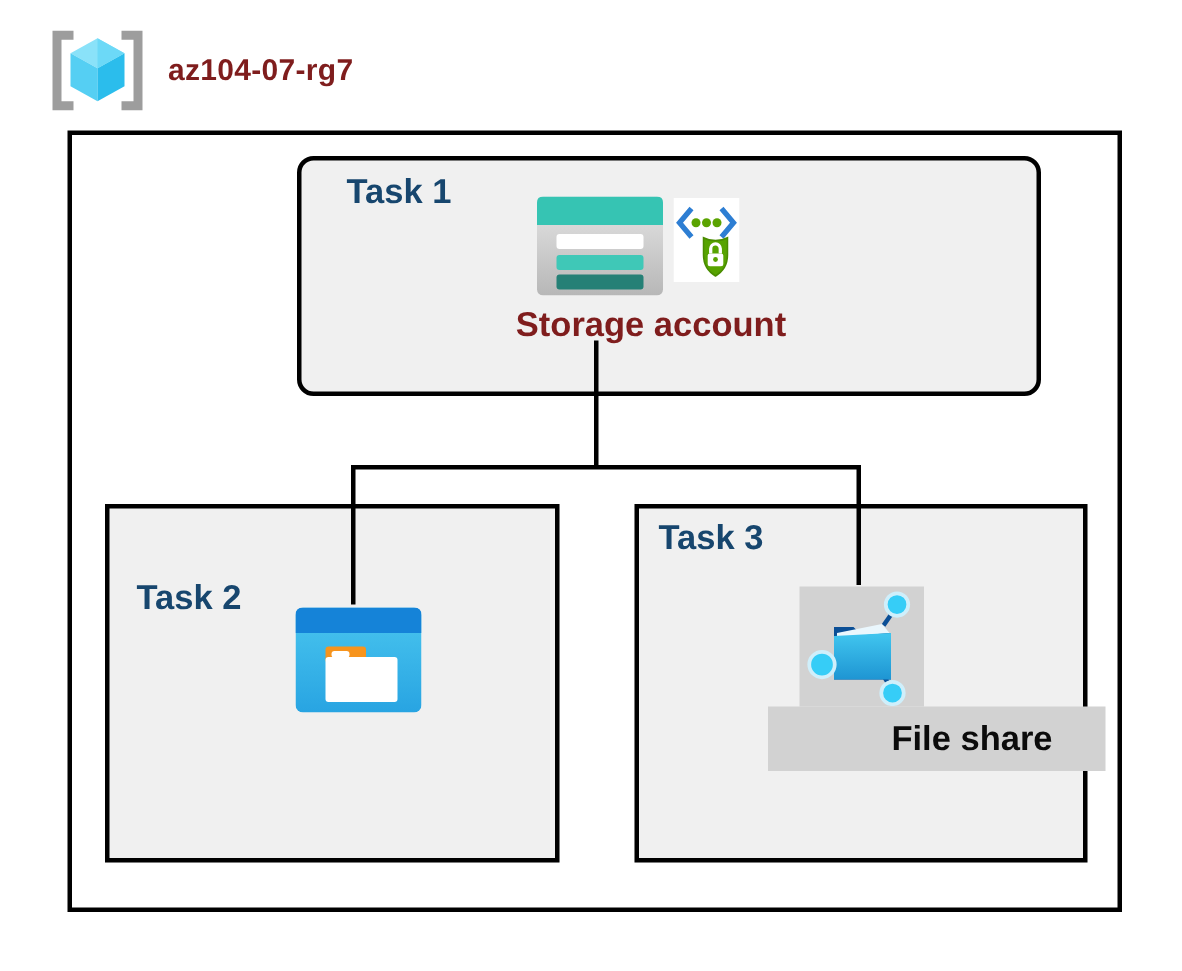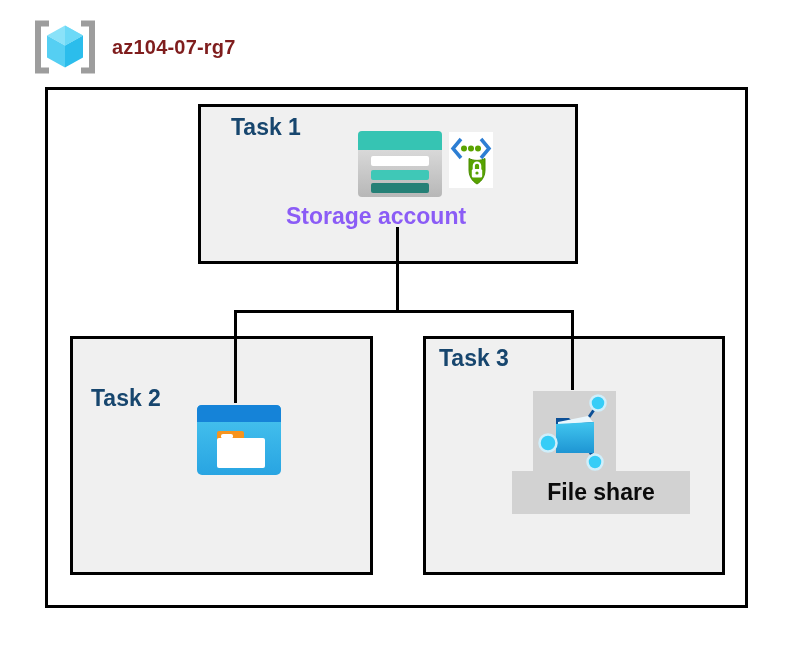--- a/index.html
+++ b/index.html
@@ -27,56 +27,57 @@
     box-sizing: border-box;
   }
 
   
   .task-box {
     position: absolute;
     background: #f0f0f0;
     border: 3px solid #000000;
     box-sizing: border-box;
   }
-  #task1-box { left: 198px; top: 104px; width: 380px; height: 160px; }
+  #task1-box { left: 198px; top: 104px; width: 496px; height: 160px; border-radius: 11px; }
   #task2-box { left: 70px;  top: 336px; width: 303px; height: 239px; }
   #task3-box { left: 423px; top: 336px; width: 302px; height: 239px; }
 
   .task-label {
     position: absolute;
     font-size: 23px; font-weight: 700; color: #17466e;
     white-space: nowrap;
   }
   #task1-label { left: 30px; top: 7px; }
   #task2-label { left: 18px; top: 6px; margin-top: 40px; }
   #task3-label { left: 13px; top: 6px; }
 
   .resource-label {
     position: absolute;
     left: 0; right: 0;
     text-align: center;
-    font-size: 23px; font-weight: 700; color: #8b5cf6;
+    font-size: 23px; font-weight: 700; color: #7f1d1d;
     white-space: nowrap;
   }
   #storage-label { top: 96px; transform: translateX(-12px); }
   #blob-label    { top: 150px; transform: translateX(14px); }
 
   
   #storage-icon { left: 157px; top: 24px; width: 84px; height: 66px; }
   #badge-icon   { left: 248px; top: 25px; width: 44px; height: 56px; }
   #blob-icon    { left: 124px; top: 66px; width: 84px; height: 70px; }
 
   #fileshare-bg {
     left: 107px; top: 52px; width: 83px; height: 80px;
     background: #d2d2d2;
   }
   #fileshare-icon { left: 0; top: 0; width: 83px; height: 80px; }
   #fileshare-label-band {
     left: 86px; top: 132px; width: 178px; height: 43px;
     background: #d2d2d2;
+    padding-left: 47px;
   }
   #fileshare-label {
     width: 100%; text-align: center; line-height: 43px;
     font-size: 23px; font-weight: 700; color: #0b0b0b;
     white-space: nowrap;
   }
 
   
   .conn { position: absolute; background: #000000; z-index: 5; }
   #conn-v1 { left: 396px; top: 227px; width: 3px; height: 85px; }

